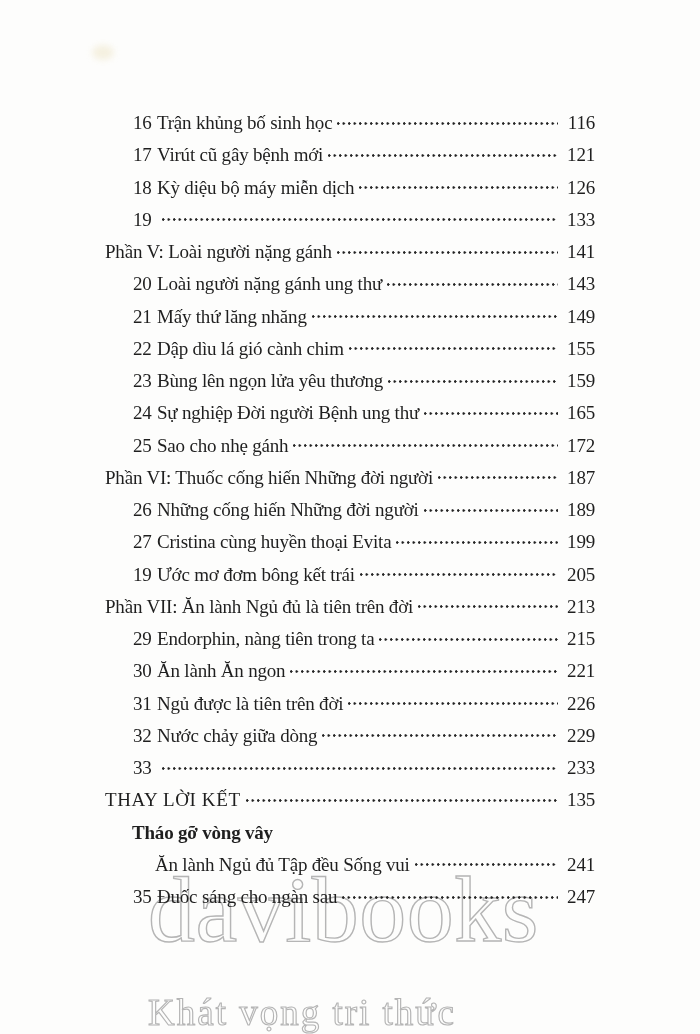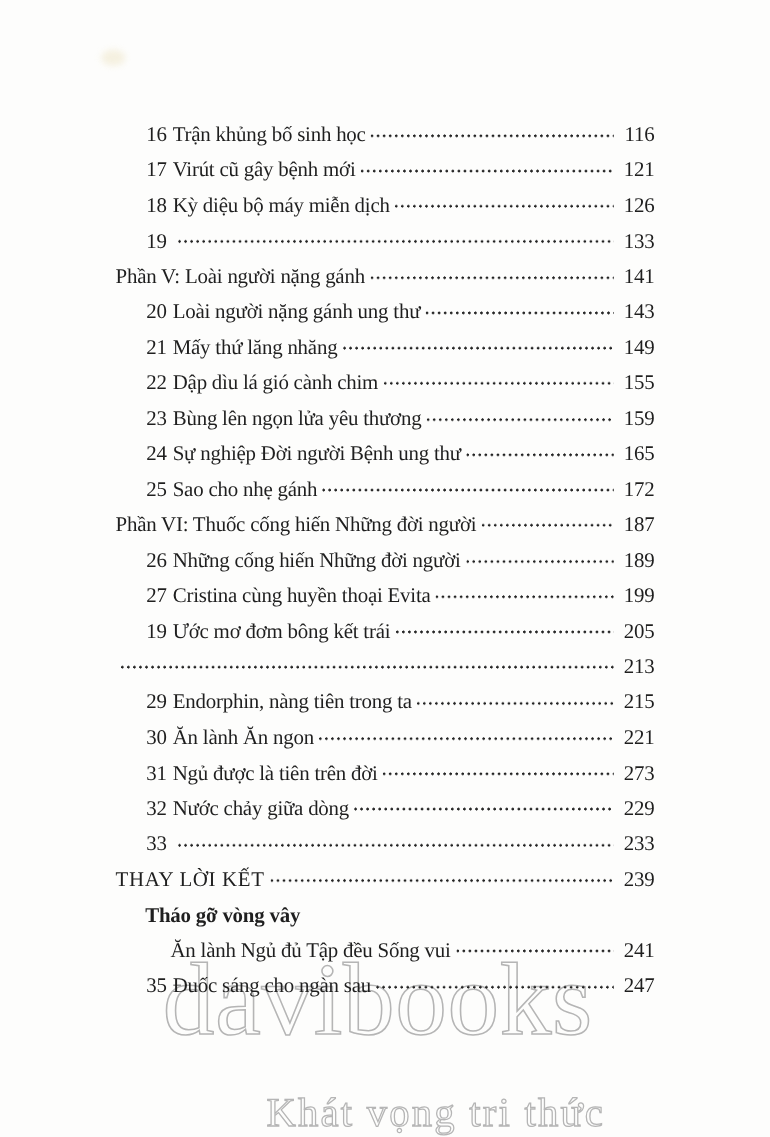--- a/index.html
+++ b/index.html
@@ -21,21 +21,21 @@
   .watermark{position:absolute;left:148px;top:0;width:402px;pointer-events:none;}
   .wm-line{
     position:absolute;left:0;width:402px;white-space:nowrap;
     color:transparent;
     -webkit-text-stroke:1.4px var(--wm,#b5b5b5);
   }
   @supports not (-webkit-text-stroke:1px #000){
     .wm-line{color:#c6c6c6;}
   }
   .wm1{top:862px;font-size:94px;line-height:1;letter-spacing:0.5px;}
-  .wm2{top:994px;font-size:37px;line-height:1;letter-spacing:2px;text-align:right;
+  .wm2{top:994px;font-size:37px;line-height:1;letter-spacing:2px;text-align:left;
        -webkit-text-stroke-width:1.15px;}
 
   
   .toc{
     position:absolute;left:105px;right:105px;top:107px;
     font-size:19px;letter-spacing:-0.2px;z-index:2;
   }
   .row{display:flex;align-items:center;height:32.25px;}
   .row>span{line-height:32.25px;white-space:nowrap;}
   .num{flex:none;min-width:20px;margin-right:4px;}
@@ -149,57 +149,58 @@
       <span class="pagenum">199</span>
     </div>
       <div class="row t-chapter">
       <span class="num">19</span>
       <span class="title">Ước mơ đơm bông kết trái</span>
       <span class="leader"></span>
       <span class="pagenum">205</span>
     </div>
       <div class="row t-section">
 
+      <span class="title">Phần VII: Ăn lành Ngủ đủ là tiên trên đời</span>
       <span class="leader"></span>
       <span class="pagenum">213</span>
     </div>
       <div class="row t-chapter">
       <span class="num">29</span>
       <span class="title">Endorphin, nàng tiên trong ta</span>
       <span class="leader"></span>
       <span class="pagenum">215</span>
     </div>
       <div class="row t-chapter">
       <span class="num">30</span>
       <span class="title">Ăn lành Ăn ngon</span>
       <span class="leader"></span>
       <span class="pagenum">221</span>
     </div>
       <div class="row t-chapter">
       <span class="num">31</span>
       <span class="title">Ngủ được là tiên trên đời</span>
       <span class="leader"></span>
-      <span class="pagenum">273</span>
+      <span class="pagenum">226</span>
     </div>
       <div class="row t-chapter">
       <span class="num">32</span>
       <span class="title">Nước chảy giữa dòng</span>
       <span class="leader"></span>
       <span class="pagenum">229</span>
     </div>
       <div class="row t-chapter">
       <span class="num">33</span>
       <span class="leader"></span>
       <span class="pagenum">233</span>
     </div>
       <div class="row t-section caps">
 
       <span class="title">THAY LỜI KẾT</span>
       <span class="leader"></span>
-      <span class="pagenum">239</span>
+      <span class="pagenum">135</span>
     </div>
       <div class="row t-subheading">
 
       <span class="title">Tháo gỡ vòng vây</span>
 
     </div>
       <div class="row t-continuation">
 
       <span class="title">Ăn lành Ngủ đủ Tập đều Sống vui</span>
       <span class="leader"></span>

